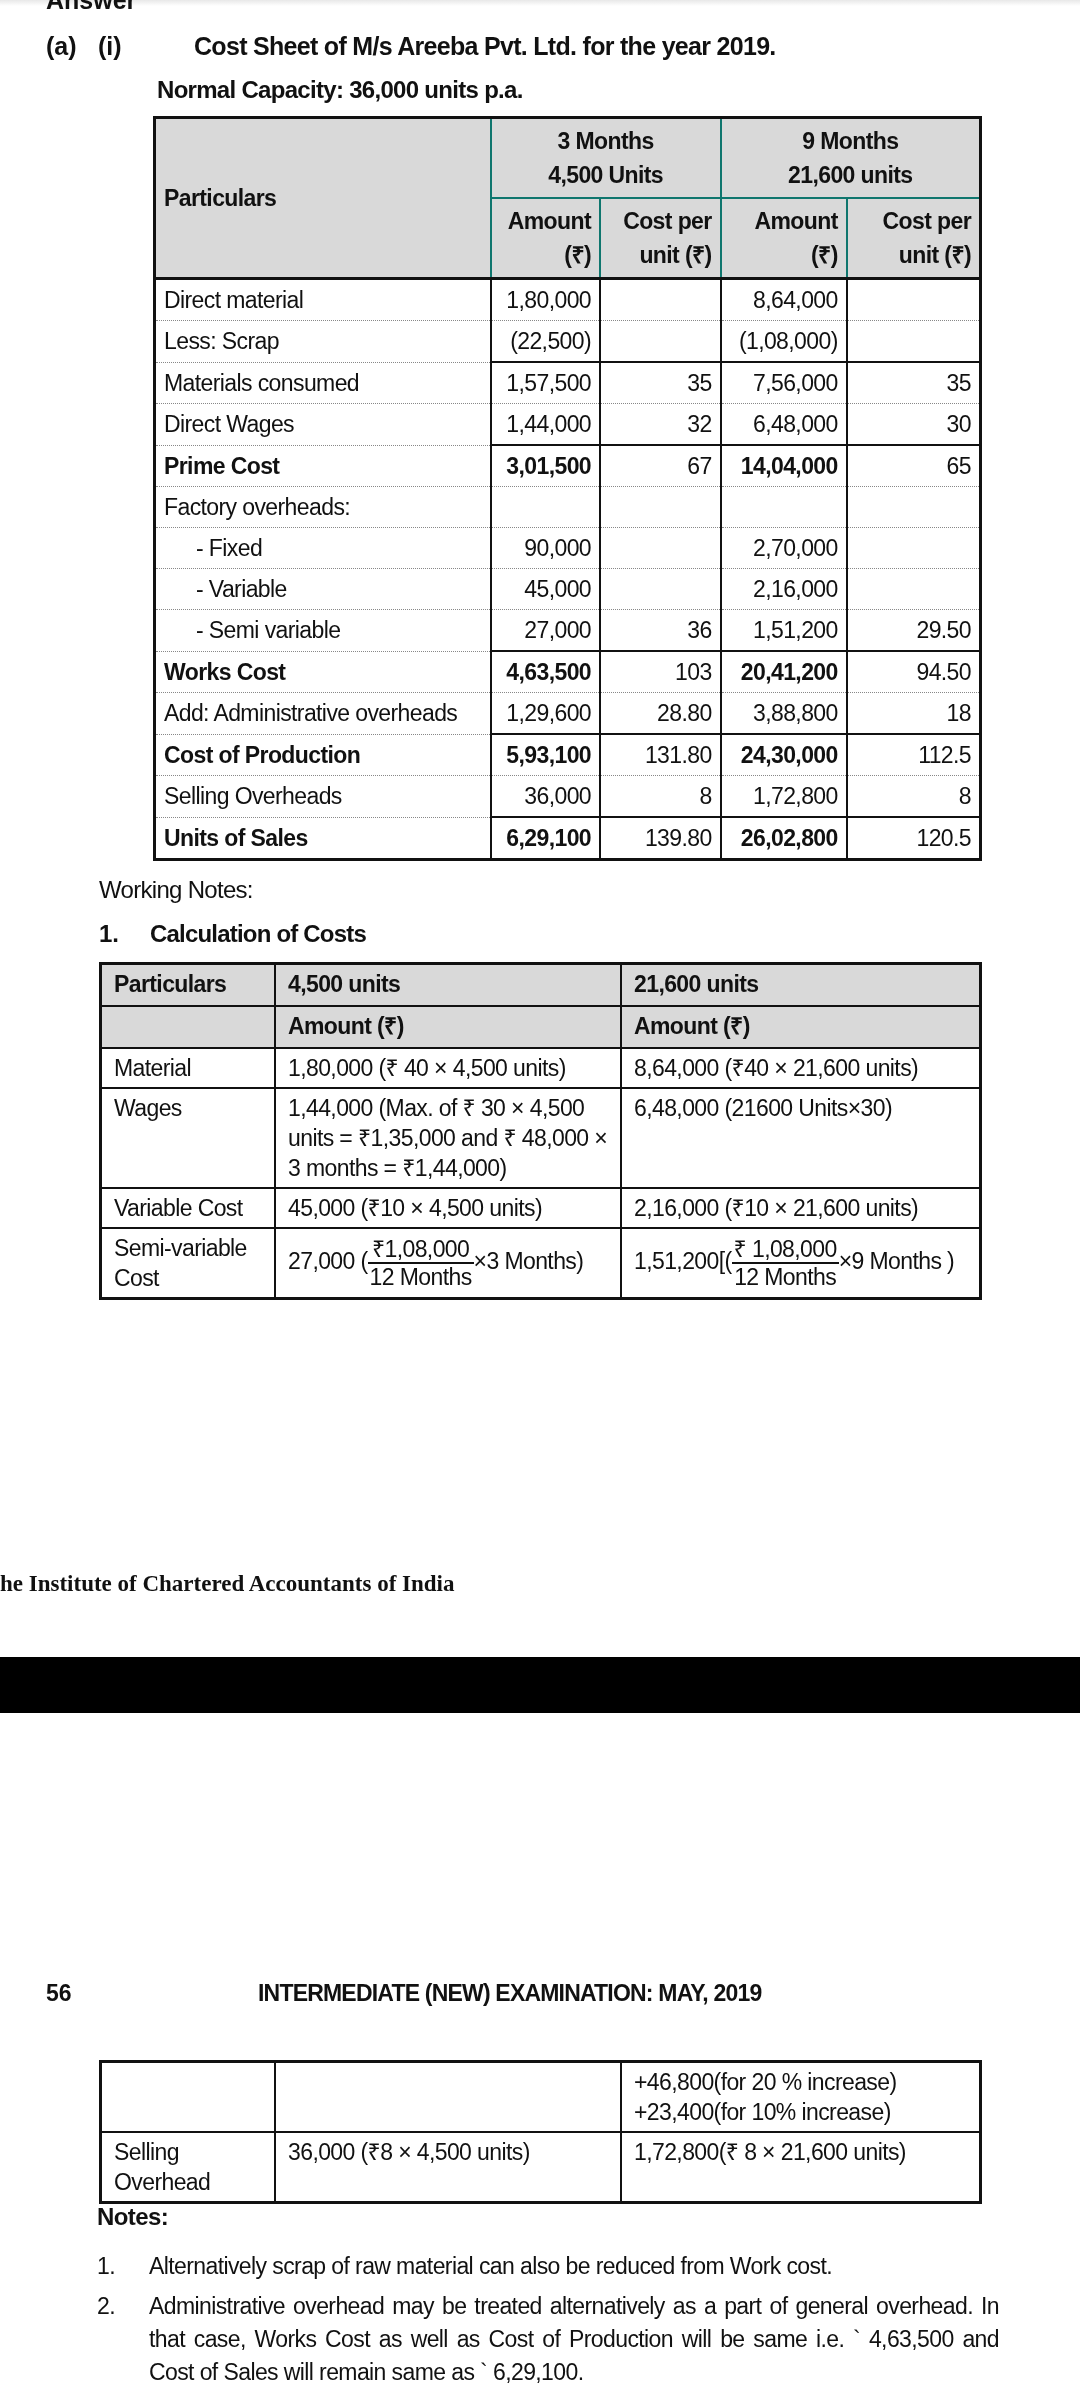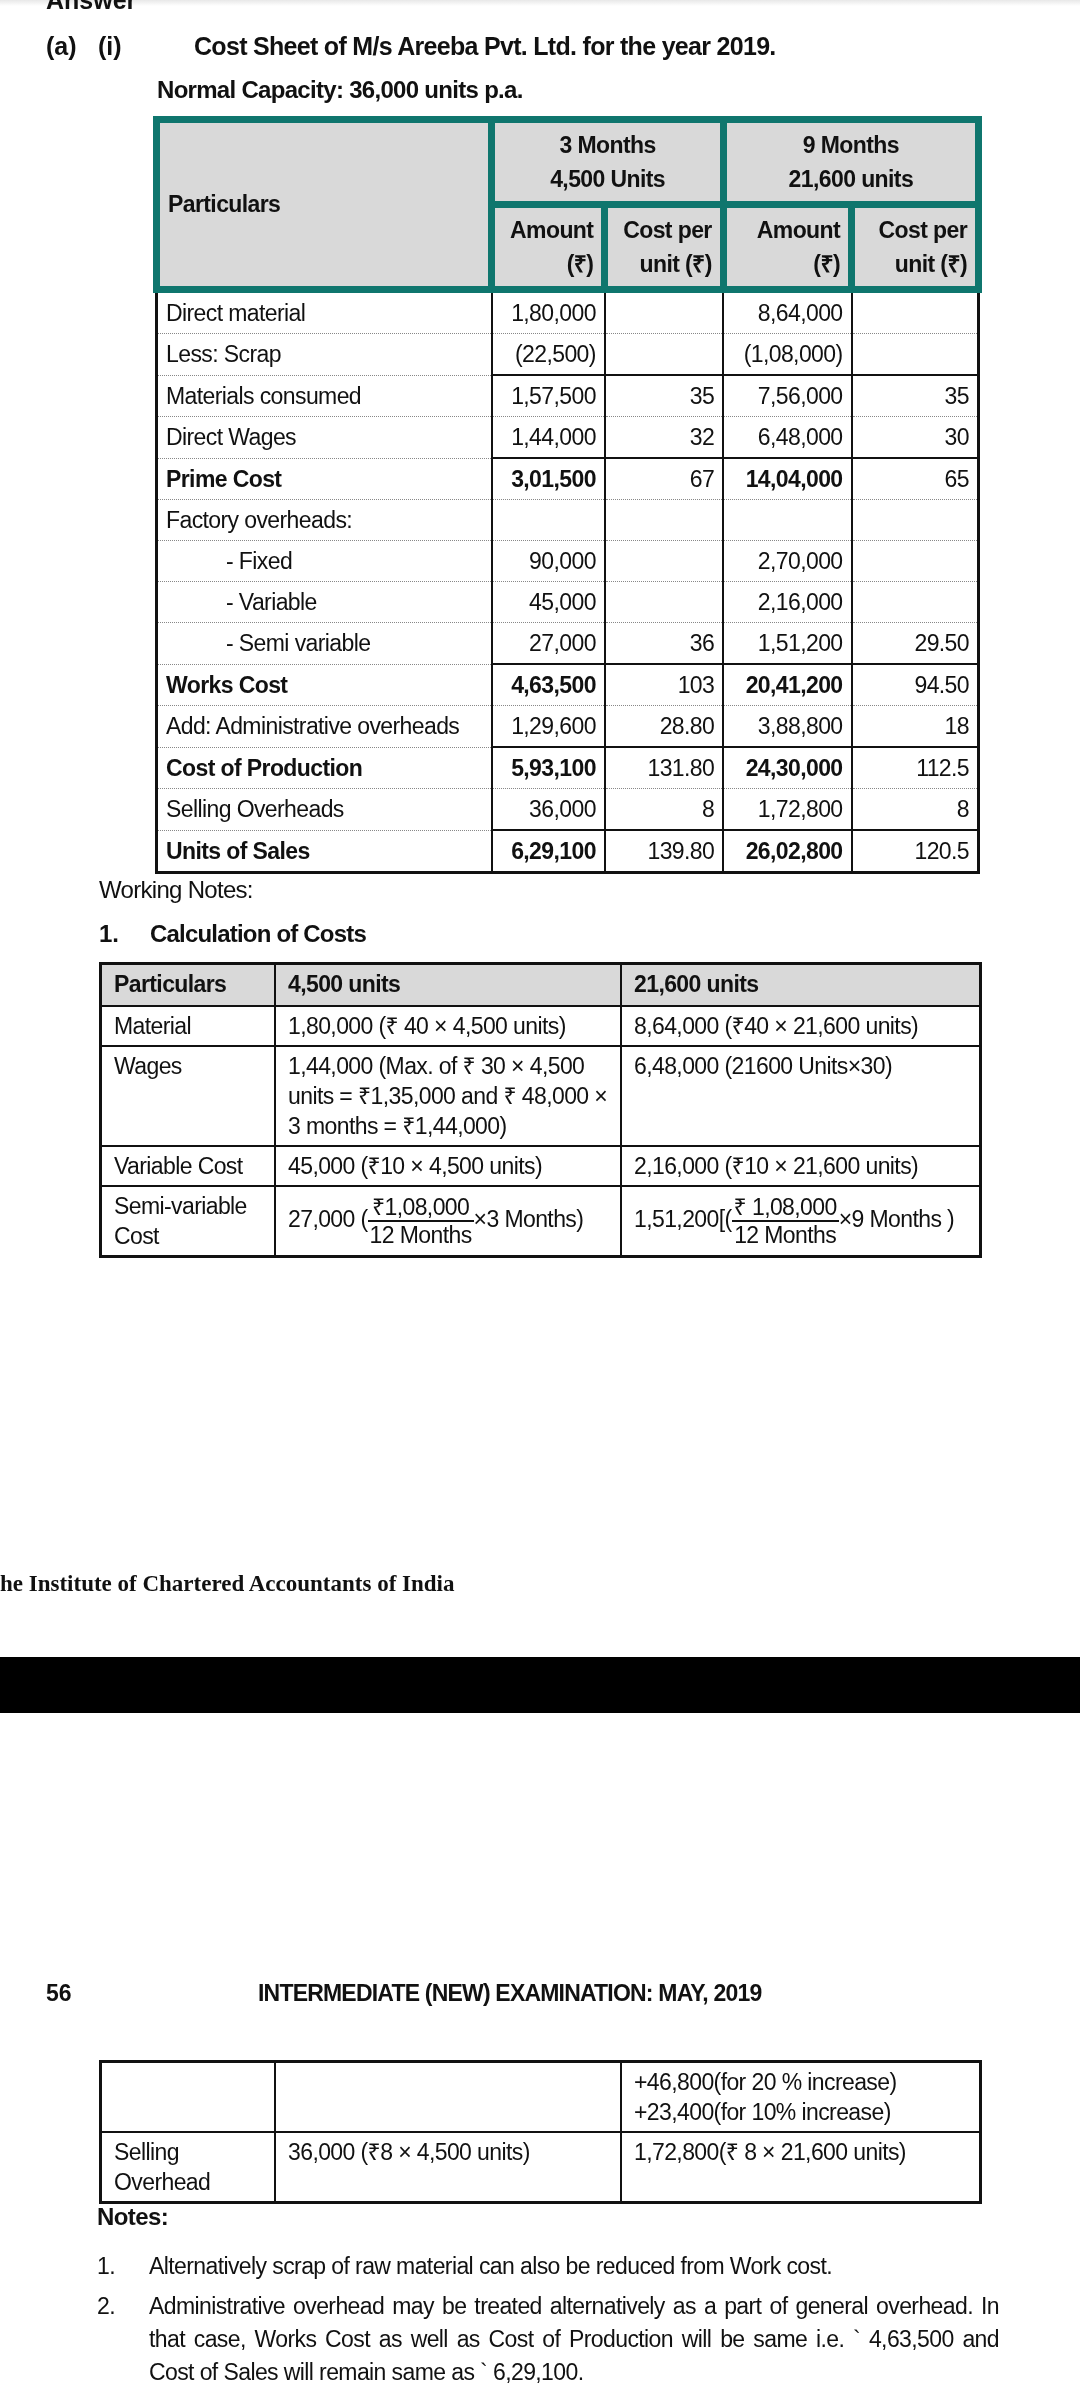--- a/index.html
+++ b/index.html
@@ -13,35 +13,35 @@
   .answer { left:46px; top:-14px; font-size:25px; font-weight:bold; }
   .h-a { left:46px; top:32px; font-size:25px; font-weight:bold; }
   .h-i { left:98px; top:32px; font-size:25px; font-weight:bold; }
   .h-title { left:158px; top:32px; font-size:25px; font-weight:bold; letter-spacing:-0.7px;margin-left:36px; }
   .h-cap { left:157px; top:76px; font-size:24px; font-weight:bold; letter-spacing:-0.7px; }
 
   table { border-collapse:collapse; position:absolute; }
   
   #cost-sheet { left:153px; top:116px; width:829px; font-size:23px; letter-spacing:-0.6px; }
   #cost-sheet td, #cost-sheet th { border-left:2px solid #111; border-right:2px solid #111; padding:0 8px; }
-  #cost-sheet thead th { background:#d9d9d9; font-weight:bold; border:7px solid #0f766e; }
+  #cost-sheet thead th { background:#d9d9d9; font-weight:bold; border:2px solid #0f766e; }
   #cost-sheet thead { border:3px solid #111; }
   #cost-sheet .col-p { width:320px; text-align:left; }
   #cost-sheet .col-a3 { width:92px; }
   #cost-sheet .col-c3 { width:106px; }
   #cost-sheet .col-a9 { width:109px; }
   #cost-sheet .col-c9 { width:121px; }
   #cost-sheet th.grp { text-align:center; height:78px; line-height:34px; padding:0; }
   #cost-sheet th.sub { text-align:right; height:78px; line-height:34px; vertical-align:middle; }
   #cost-sheet tbody td { height:40px; line-height:40px; border-bottom:1px dotted #888; white-space:nowrap; }
   #cost-sheet tbody td.num { text-align:right; }
   #cost-sheet tbody tr.bold td { font-weight:bold; }
   #cost-sheet tbody tr.bold td.cpu { font-weight:normal; }
   #cost-sheet tbody tr.solid-top td.num { border-top:2px solid #111; }
-  #cost-sheet tbody td.indent { padding-left:68px; }
+  #cost-sheet tbody td.indent { padding-left:40px; }
   #cost-sheet tbody tr:last-child td { border-bottom:3px solid #111; }
   #cost-sheet { border:3px solid #111; }
 
   .wn-title { left:99px; top:876px; font-size:24px; font-weight:normal; letter-spacing:-0.7px; }
   .wn-num { left:99px; top:920px; font-size:24px; font-weight:bold; }
   .wn-sub { left:150px; top:920px; font-size:24px; font-weight:bold; letter-spacing:-0.8px; }
 
   .grid { font-size:23px; letter-spacing:-0.6px; border:3px solid #111; }
   .grid td { border:2px solid #111; padding:4px 12px; vertical-align:top; line-height:30px; }
   .grid tr.hd td { background:#d9d9d9; font-weight:bold; height:32px; }
@@ -217,20 +217,25 @@
 <div class="abs wn-num">1.</div>
 <div class="abs wn-sub">Calculation of Costs</div>
 
 <table id="calc-table" class="grid">
   <tbody>
       <tr class="hd">
     <td class="c1">Particulars</td>
     <td class="c2">4,500 units</td>
     <td>21,600 units</td>
   </tr>
+  <tr class="hd">
+    <td></td>
+    <td>Amount (₹)</td>
+    <td>Amount (₹)</td>
+  </tr>
   </tbody>
     <tbody id="calc-body">
       <tr>
         <td>Material</td>
         <td>1,80,000 (₹ 40 × 4,500 units)</td>
         <td>8,64,000 (₹40 × 21,600 units)</td>
       </tr>
       <tr>
         <td>Wages</td>
         <td>1,44,000 (Max. of ₹ 30 × 4,500 units = ₹1,35,000 and ₹ 48,000 × 3 months = ₹1,44,000)</td>

